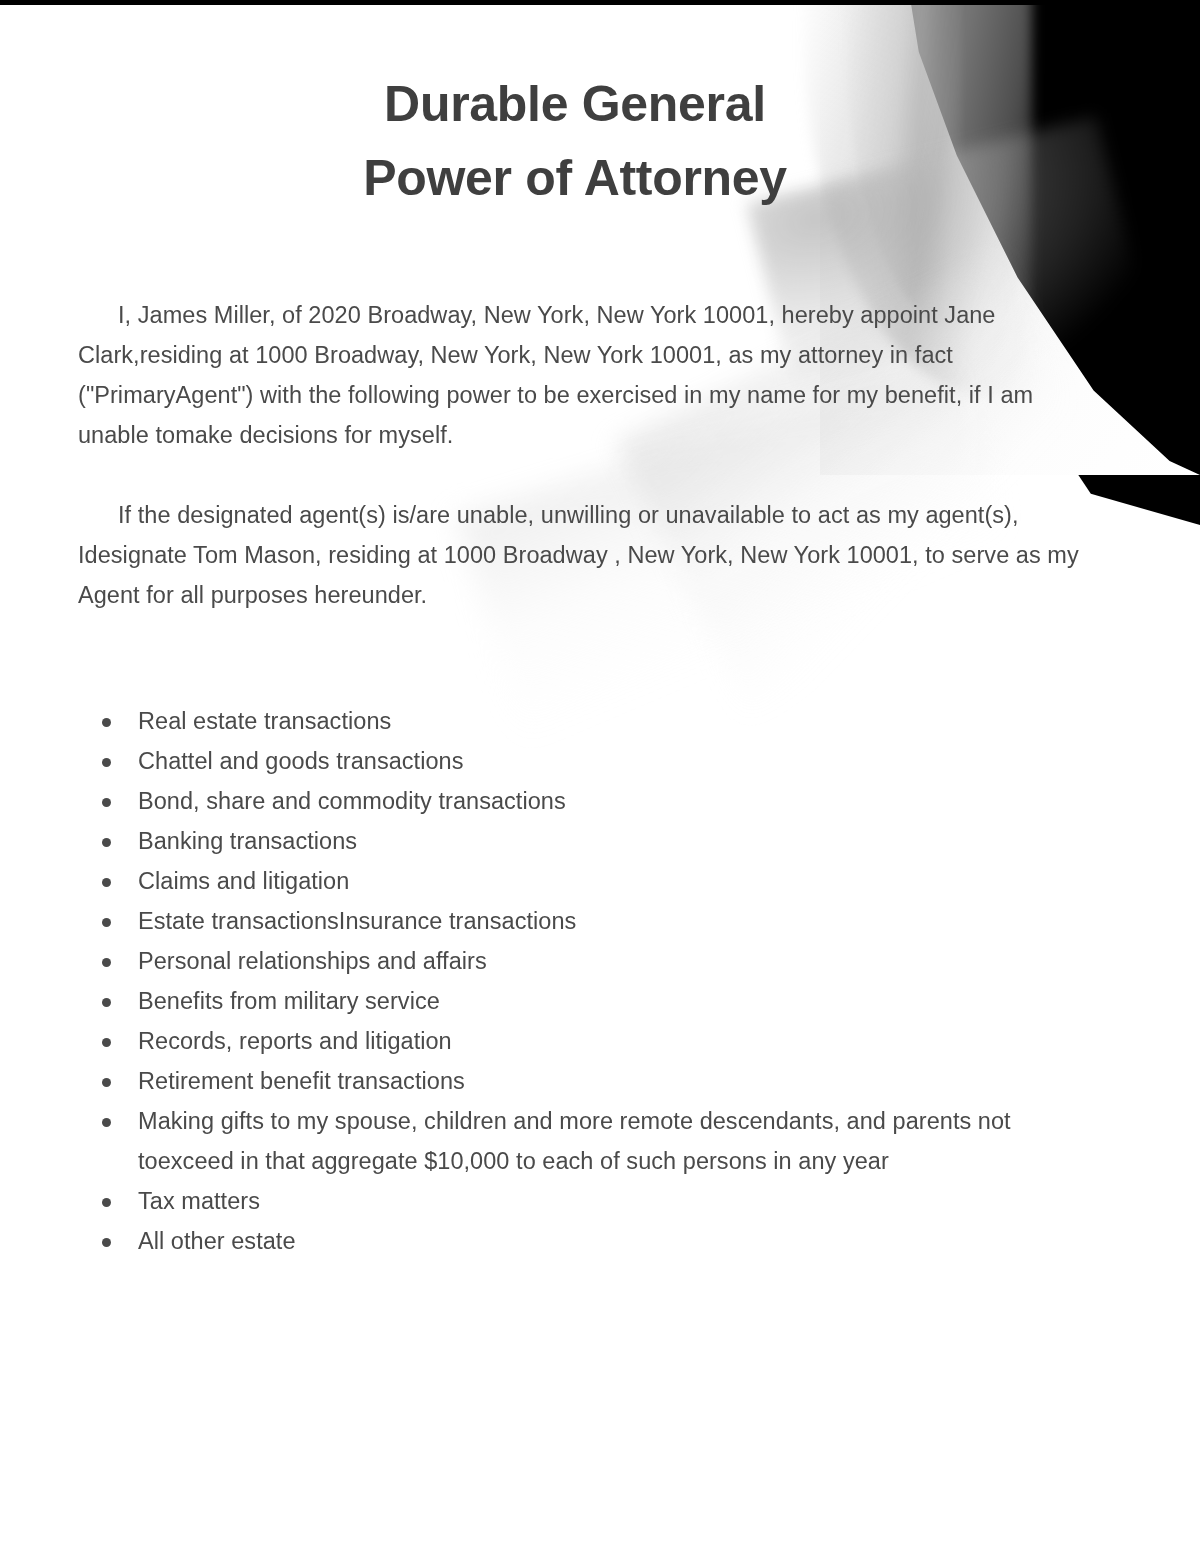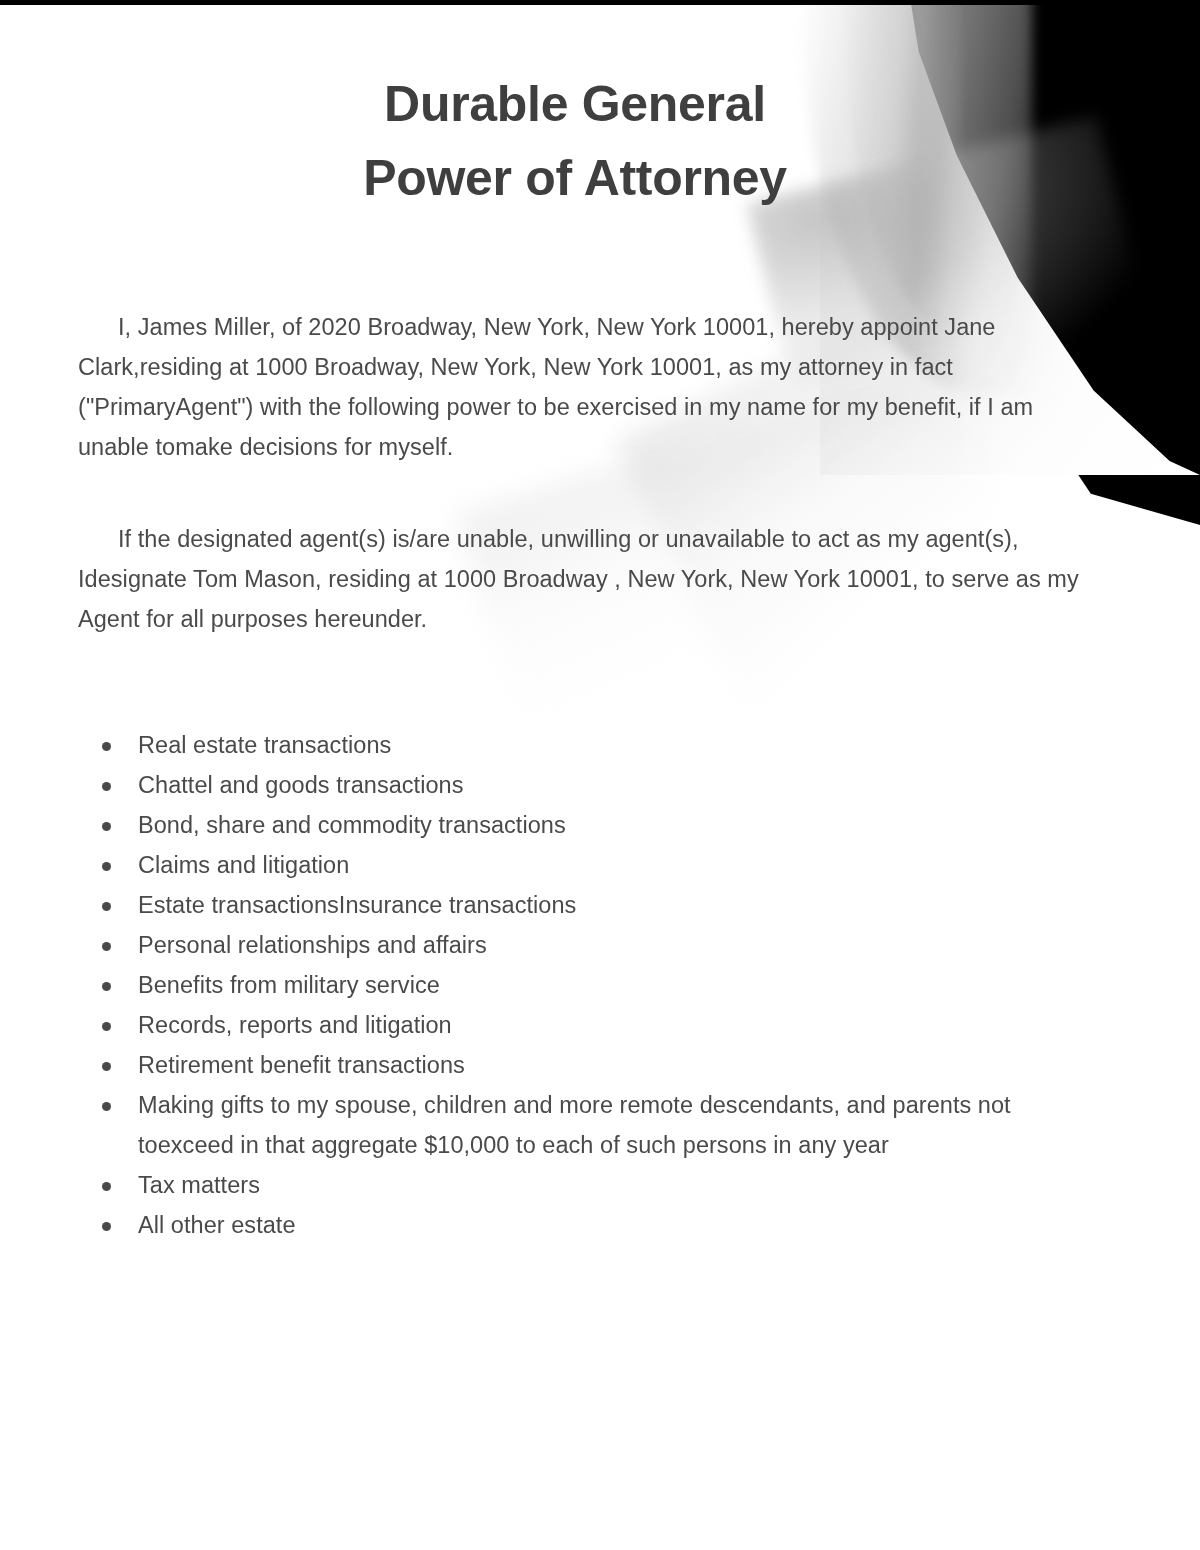--- a/index.html
+++ b/index.html
@@ -173,21 +173,20 @@
 
   p.para {
     margin: 0;
     font-size: 23.5px;
     line-height: 40px;
     color: #4a4a4a;
     letter-spacing: 0.05px;
   }
   p.para.indented {
     text-indent: 40px;
-    margin-top: 12px;
   }
 
   .gap-before-p1 { height: 80px; }
   .gap-between   { height: 40px; }
   .gap-before-grant { height: 40px; }
   .gap-before-list { height: 38px; }
 
   ul.authority-list {
     margin: 8px;
     padding: 0;
@@ -250,20 +249,21 @@
 
         <div class="gap-before-grant"></div>
 
 
         <div class="gap-before-list"></div>
 
         <ul class="authority-list" id="authority-list">
             <li><span>Real estate transactions</span></li>
             <li><span>Chattel and goods transactions</span></li>
             <li><span>Bond, share and commodity transactions</span></li>
+            <li><span>Banking transactions</span></li>
             <li><span>Claims and litigation</span></li>
             <li><span>Estate transactionsInsurance transactions</span></li>
             <li><span>Personal relationships and affairs</span></li>
             <li><span>Benefits from military service</span></li>
             <li><span>Records, reports and litigation</span></li>
             <li><span>Retirement benefit transactions</span></li>
             <li><span>Making gifts to my spouse, children and more remote descendants, and parents not toexceed in that aggregate $10,000 to each of such persons in any year</span></li>
             <li><span>Tax matters</span></li>
             <li><span>All other estate</span></li>
           </ul>

